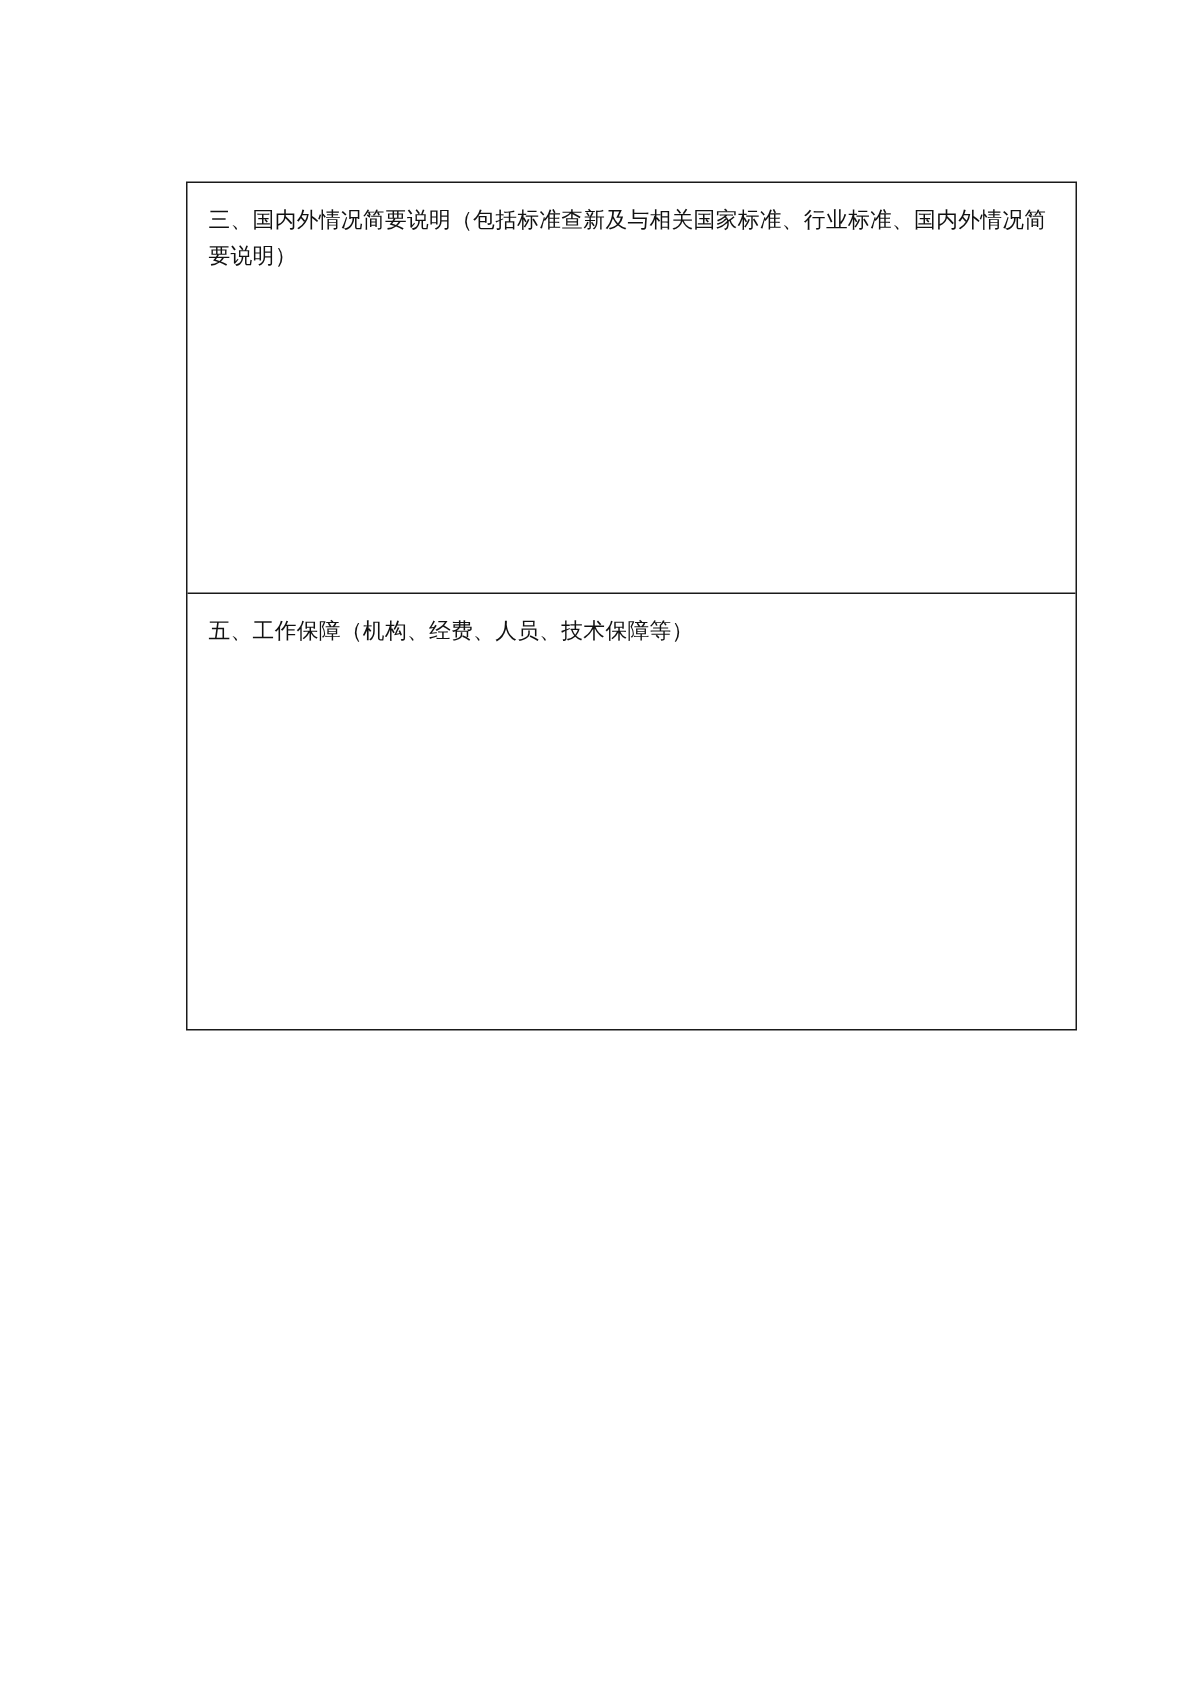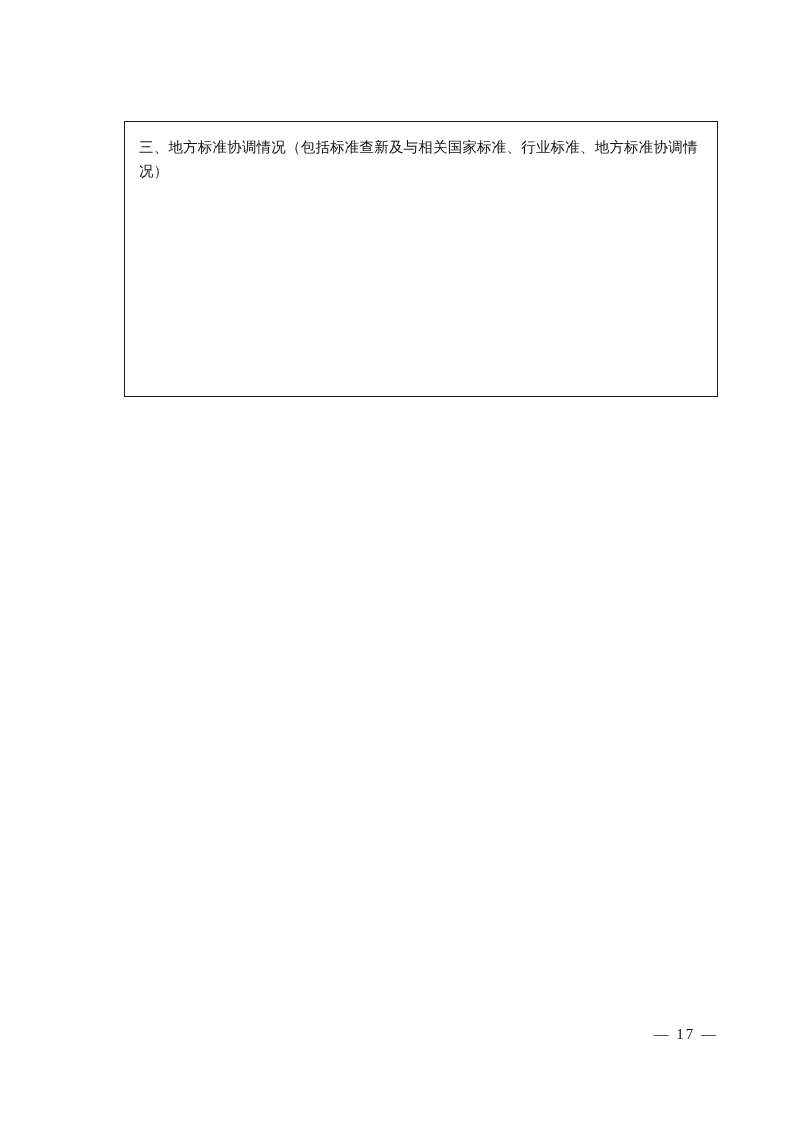--- a/index.html
+++ b/index.html
@@ -68,23 +68,26 @@
   }
 </style>
 </head>
 <body>
 
 <div class="page">
 
   <div class="form-table">
 
     <div class="form-row row-3">
-      <div class="row-title">三、地方标准协调情况（包括标准查新及与相关国家标准、行业标准、地方标准协调情况）</div>
+      <div class="row-title">三、国内外情况简要说明（包括标准查新及与相关国家标准、行业标准、国内外情况简要说明）</div>
       <div class="row-body"></div>
     </div>
 
 
+    <div class="form-row row-5">
+      <div class="row-title">五、工作保障（机构、经费、人员、技术保障等）</div>
+      <div class="row-body"></div>
+    </div>
 
   </div>
 
-  <div class="page-number">— 17 —</div>
 
 </div>
 
 </body></html>

